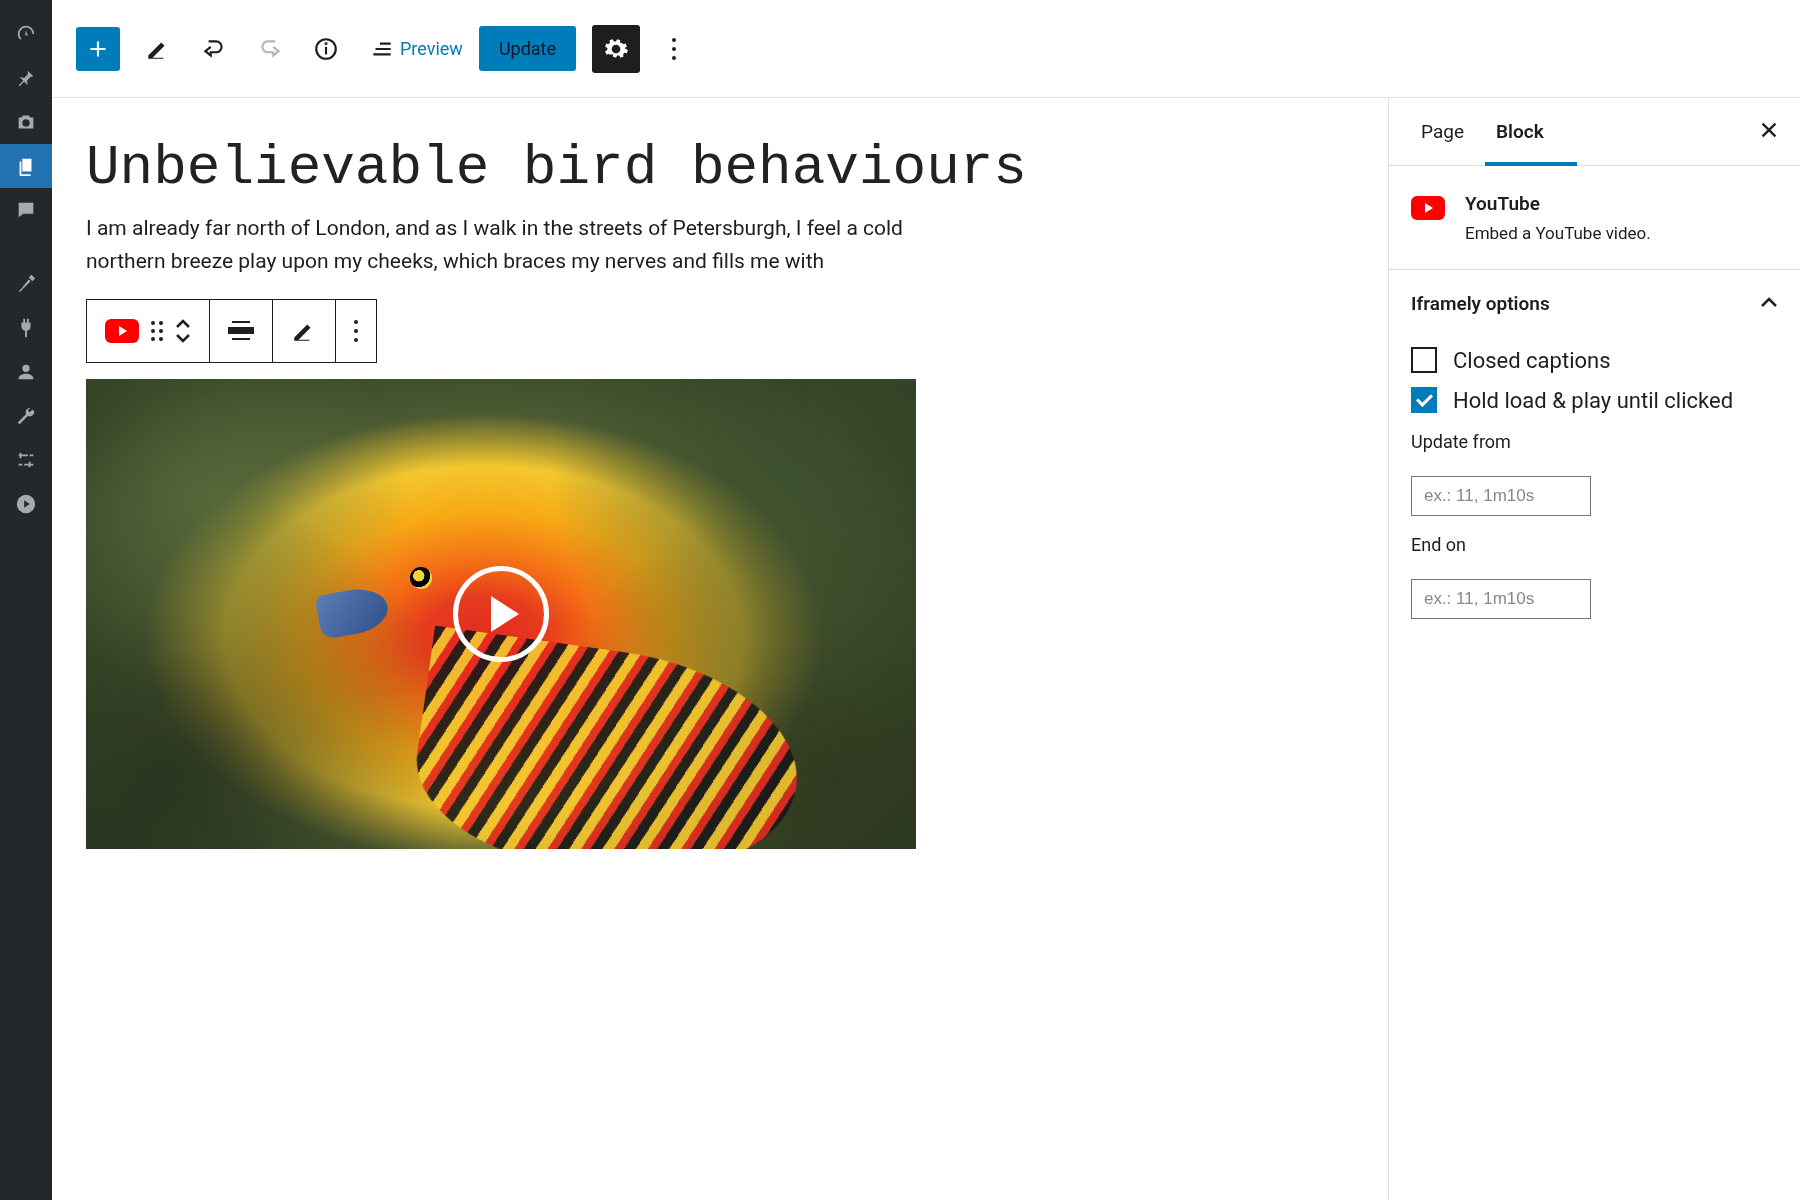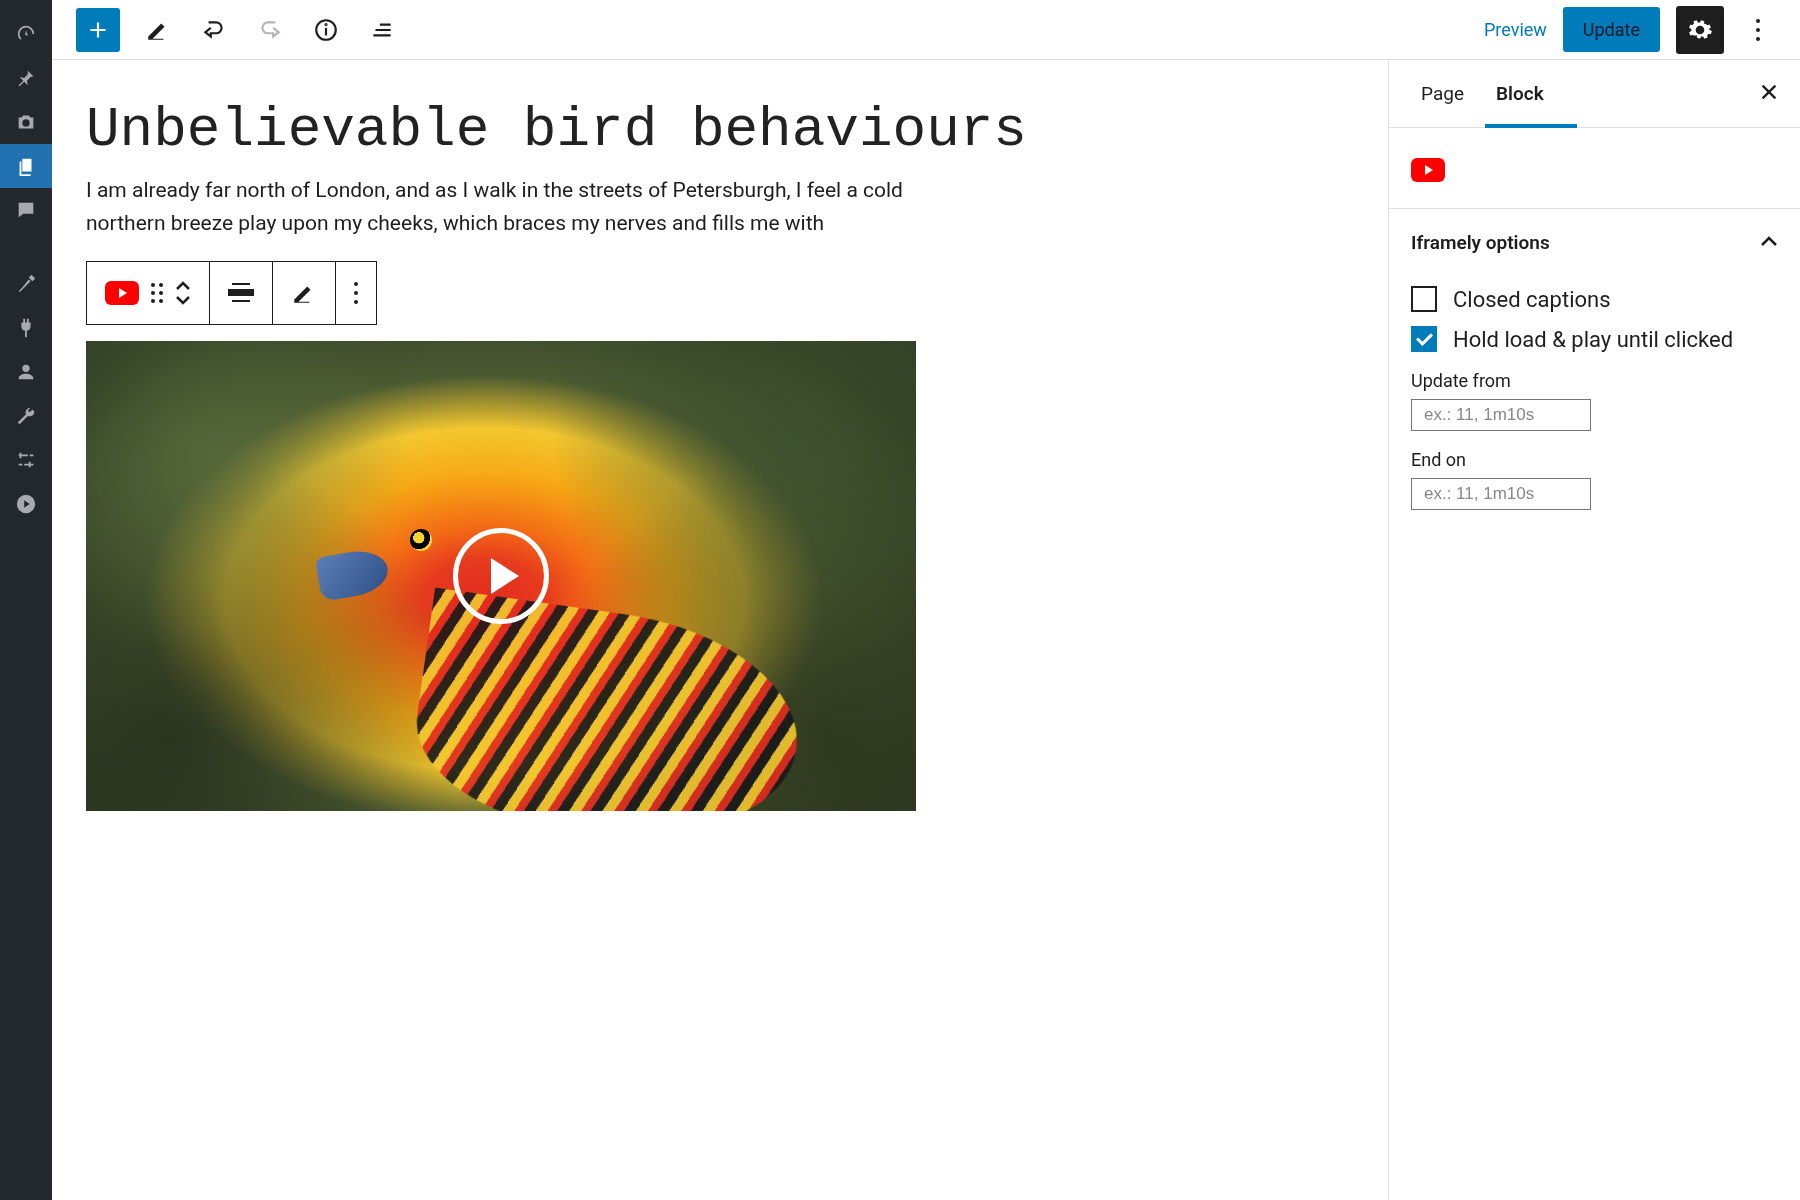--- a/index.html
+++ b/index.html
@@ -9,21 +9,21 @@
   
   .admin-rail { width: 52px; background: #23282d; display: flex; flex-direction: column; align-items: center; padding-top: 12px; }
   .admin-rail .rail-item { width: 52px; height: 44px; display: flex; align-items: center; justify-content: center; color: #a7aaad; cursor: pointer; }
   .admin-rail .rail-item.active { background: #2271b1; color: #fff; }
   .admin-rail .rail-item svg { width: 22px; height: 22px; fill: currentColor; }
 
   
   .main { flex: 1; display: flex; flex-direction: column; }
 
   
-  .toolbar { height: 60px; display: flex; align-items: center; justify-content: space-between; padding: 0 24px; border-bottom: 1px solid #e0e0e0; }
+  .toolbar { height: 98px; display: flex; align-items: center; padding: 0 24px; border-bottom: 1px solid #e0e0e0; }
   .toolbar-left { display: flex; align-items: center; gap: 20px; }
   .toolbar-right { display: flex; align-items: center; gap: 16px; }
   .btn-add { width: 44px; height: 44px; background: #007cba; display: flex; align-items: center; justify-content: center; border-radius: 3px; cursor: pointer; }
   .btn-add svg { width: 26px; height: 26px; fill: #fff; }
   .tb-icon { width: 36px; height: 36px; display: flex; align-items: center; justify-content: center; cursor: pointer; color: #1e1e1e; }
   .tb-icon.disabled { color: #b5b5b5; cursor: default; }
   .tb-icon svg { width: 26px; height: 26px; fill: none; stroke: currentColor; stroke-width: 2; }
   .tb-icon.filled svg { fill: currentColor; stroke: none; }
   .link-preview { color: #007cba; font-size: 18px; cursor: pointer; }
   .btn-update { background: #007cba; color: #0f172a; font-size: 18px; padding: 12px 20px; border-radius: 3px; cursor: pointer; }
@@ -101,21 +101,21 @@
 
   .sb-body { padding: 8px 22px; }
   .chk-row { display: flex; align-items: center; gap: 16px; margin: 14px 0; cursor: pointer; }
   .chk { width: 26px; height: 26px; border: 2px solid #1e1e1e; display: flex; align-items: center; justify-content: center; }
   .chk.checked { background: #007cba; border-color: #007cba; }
   .chk.checked::after { content: ""; width: 6px; height: 12px; border: solid #fff; border-width: 0 3px 3px 0; transform: rotate(45deg); margin-top: -3px; }
   .chk-label { font-size: 22px; }
 
   .field { margin: 18px 0; }
   .field-label { font-size: 18px; margin-bottom: 8px; display: block; }
-  .field input { width: 180px; height: 32px; border: 1px solid #757575; padding: 0 12px; font-size: 17px; color: #555; }
+  .field input { width: 180px; height: 40px; border: 1px solid #757575; padding: 0 12px; font-size: 17px; color: #555; margin-top: 16px; }
   .field input::placeholder { color: #888; }
 </style>
 </head>
 <body>
 
 <div class="admin-rail">
   <div class="rail-item">
       <svg viewBox="0 0 24 24">
         <path d="M12 3a9 9 0 0 0-9 9 9 9 0 0 0 2.6 6.3l1.4-1.4A7 7 0 1 1 19 12h2a9 9 0 0 0-9-9zm0 5l-1 5 3 1z"></path>
       </svg>
@@ -293,20 +293,24 @@
         <div class="sb-close">
           <svg viewBox="0 0 24 24">
               <line x1="5" y1="5" x2="19" y2="19"></line>
               <line x1="19" y1="5" x2="5" y2="19"></line>
             </svg>
         </div>
       </div>
 
       <div class="sb-block-header">
         <div class="yt-badge"></div>
+        <div>
+          <div class="sb-block-title">YouTube</div>
+          <div class="sb-block-desc">Embed a YouTube video.</div>
+        </div>
       </div>
 
       <div class="sb-section-header">
         <div class="sb-section-title">Iframely options</div>
         <div class="sb-section-caret"><svg viewBox="0 0 18 12">
               <polyline points="2,9 9,2 16,9"></polyline>
             </svg></div>
       </div>
 
       <div class="sb-body">

